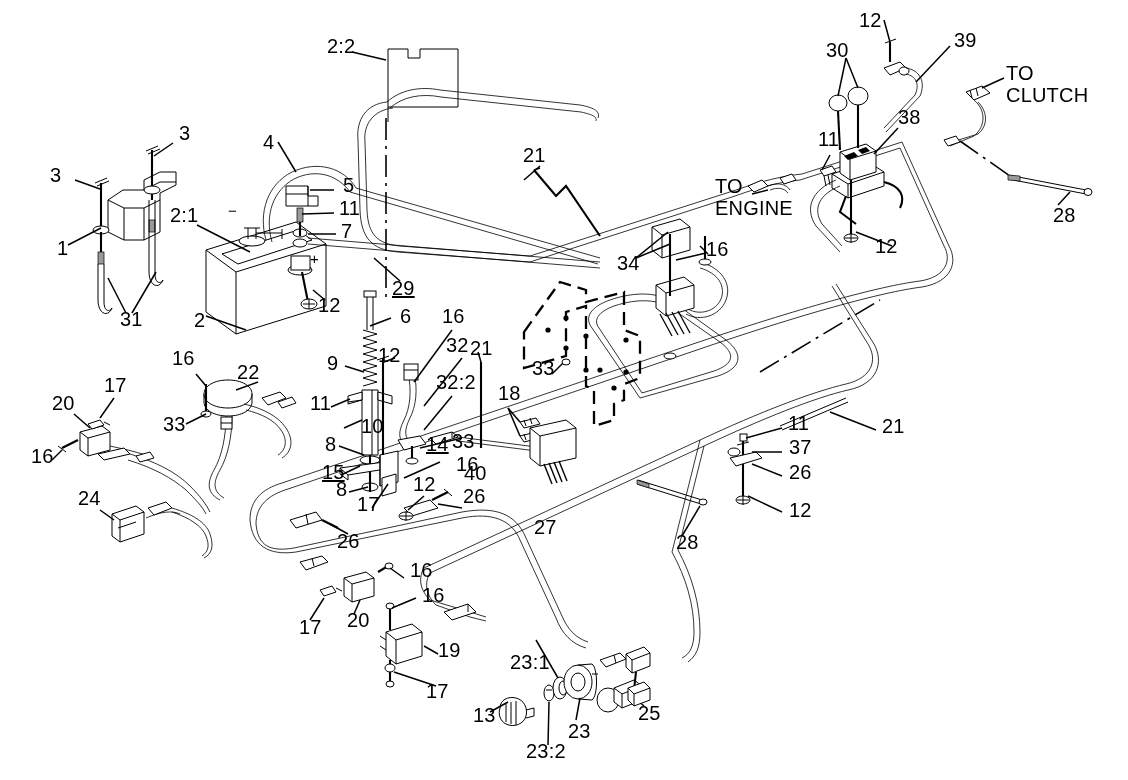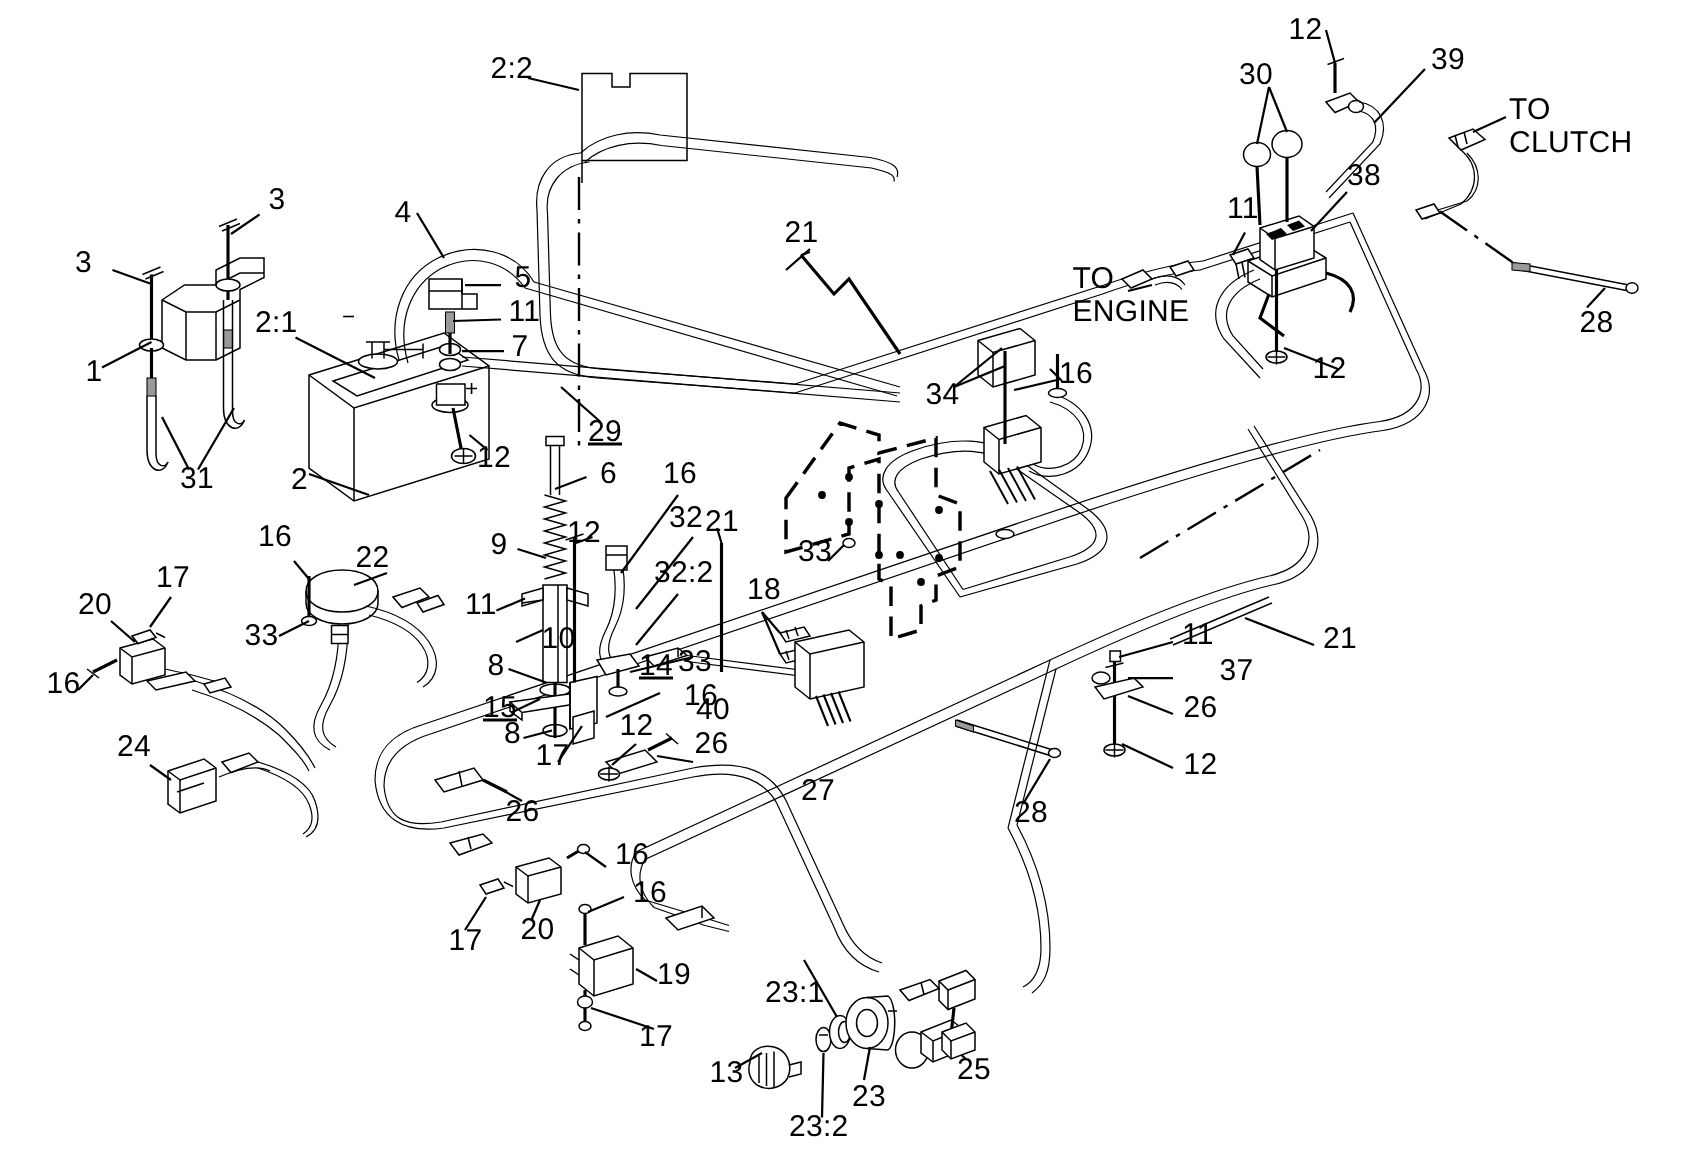--- a/index.html
+++ b/index.html
@@ -627,21 +627,21 @@
   <div class="callout" style="left:498px;top:383px;">18</div>
   <div class="callout" style="left:52px;top:393px;">20</div>
   <div class="callout" style="left:310px;top:393px;">11</div>
   <div class="callout" style="left:163px;top:414px;">33</div>
   <div class="callout" style="left:321px;top:416px;margin-left:40px;">10</div>
   <div class="callout" style="left:788px;top:413px;">11</div>
   <div class="callout" style="left:882px;top:416px;">21</div>
   <div class="callout" style="left:31px;top:446px;">16</div>
   <div class="callout" style="left:325px;top:434px;">8</div>
   <div class="callout" style="left:452px;top:431px;">33</div>
-  <div class="callout" style="left:789px;top:437px;margin-left:24px;">37</div>
+  <div class="callout" style="left:789px;top:437px;">37</div>
   <div class="callout" style="left:322px;top:462px;text-decoration:underline;">15</div>
   <div class="callout" style="left:426px;top:434px;text-decoration:underline;">14</div>
   <div class="callout" style="left:456px;top:454px;">16</div>
   <div class="callout" style="left:464px;top:463px;">40</div>
   <div class="callout" style="left:789px;top:462px;">26</div>
   <div class="callout" style="left:336px;top:479px;">8</div>
   <div class="callout" style="left:78px;top:488px;">24</div>
   <div class="callout" style="left:357px;top:494px;">17</div>
   <div class="callout" style="left:413px;top:474px;">12</div>
   <div class="callout" style="left:463px;top:486px;">26</div>

